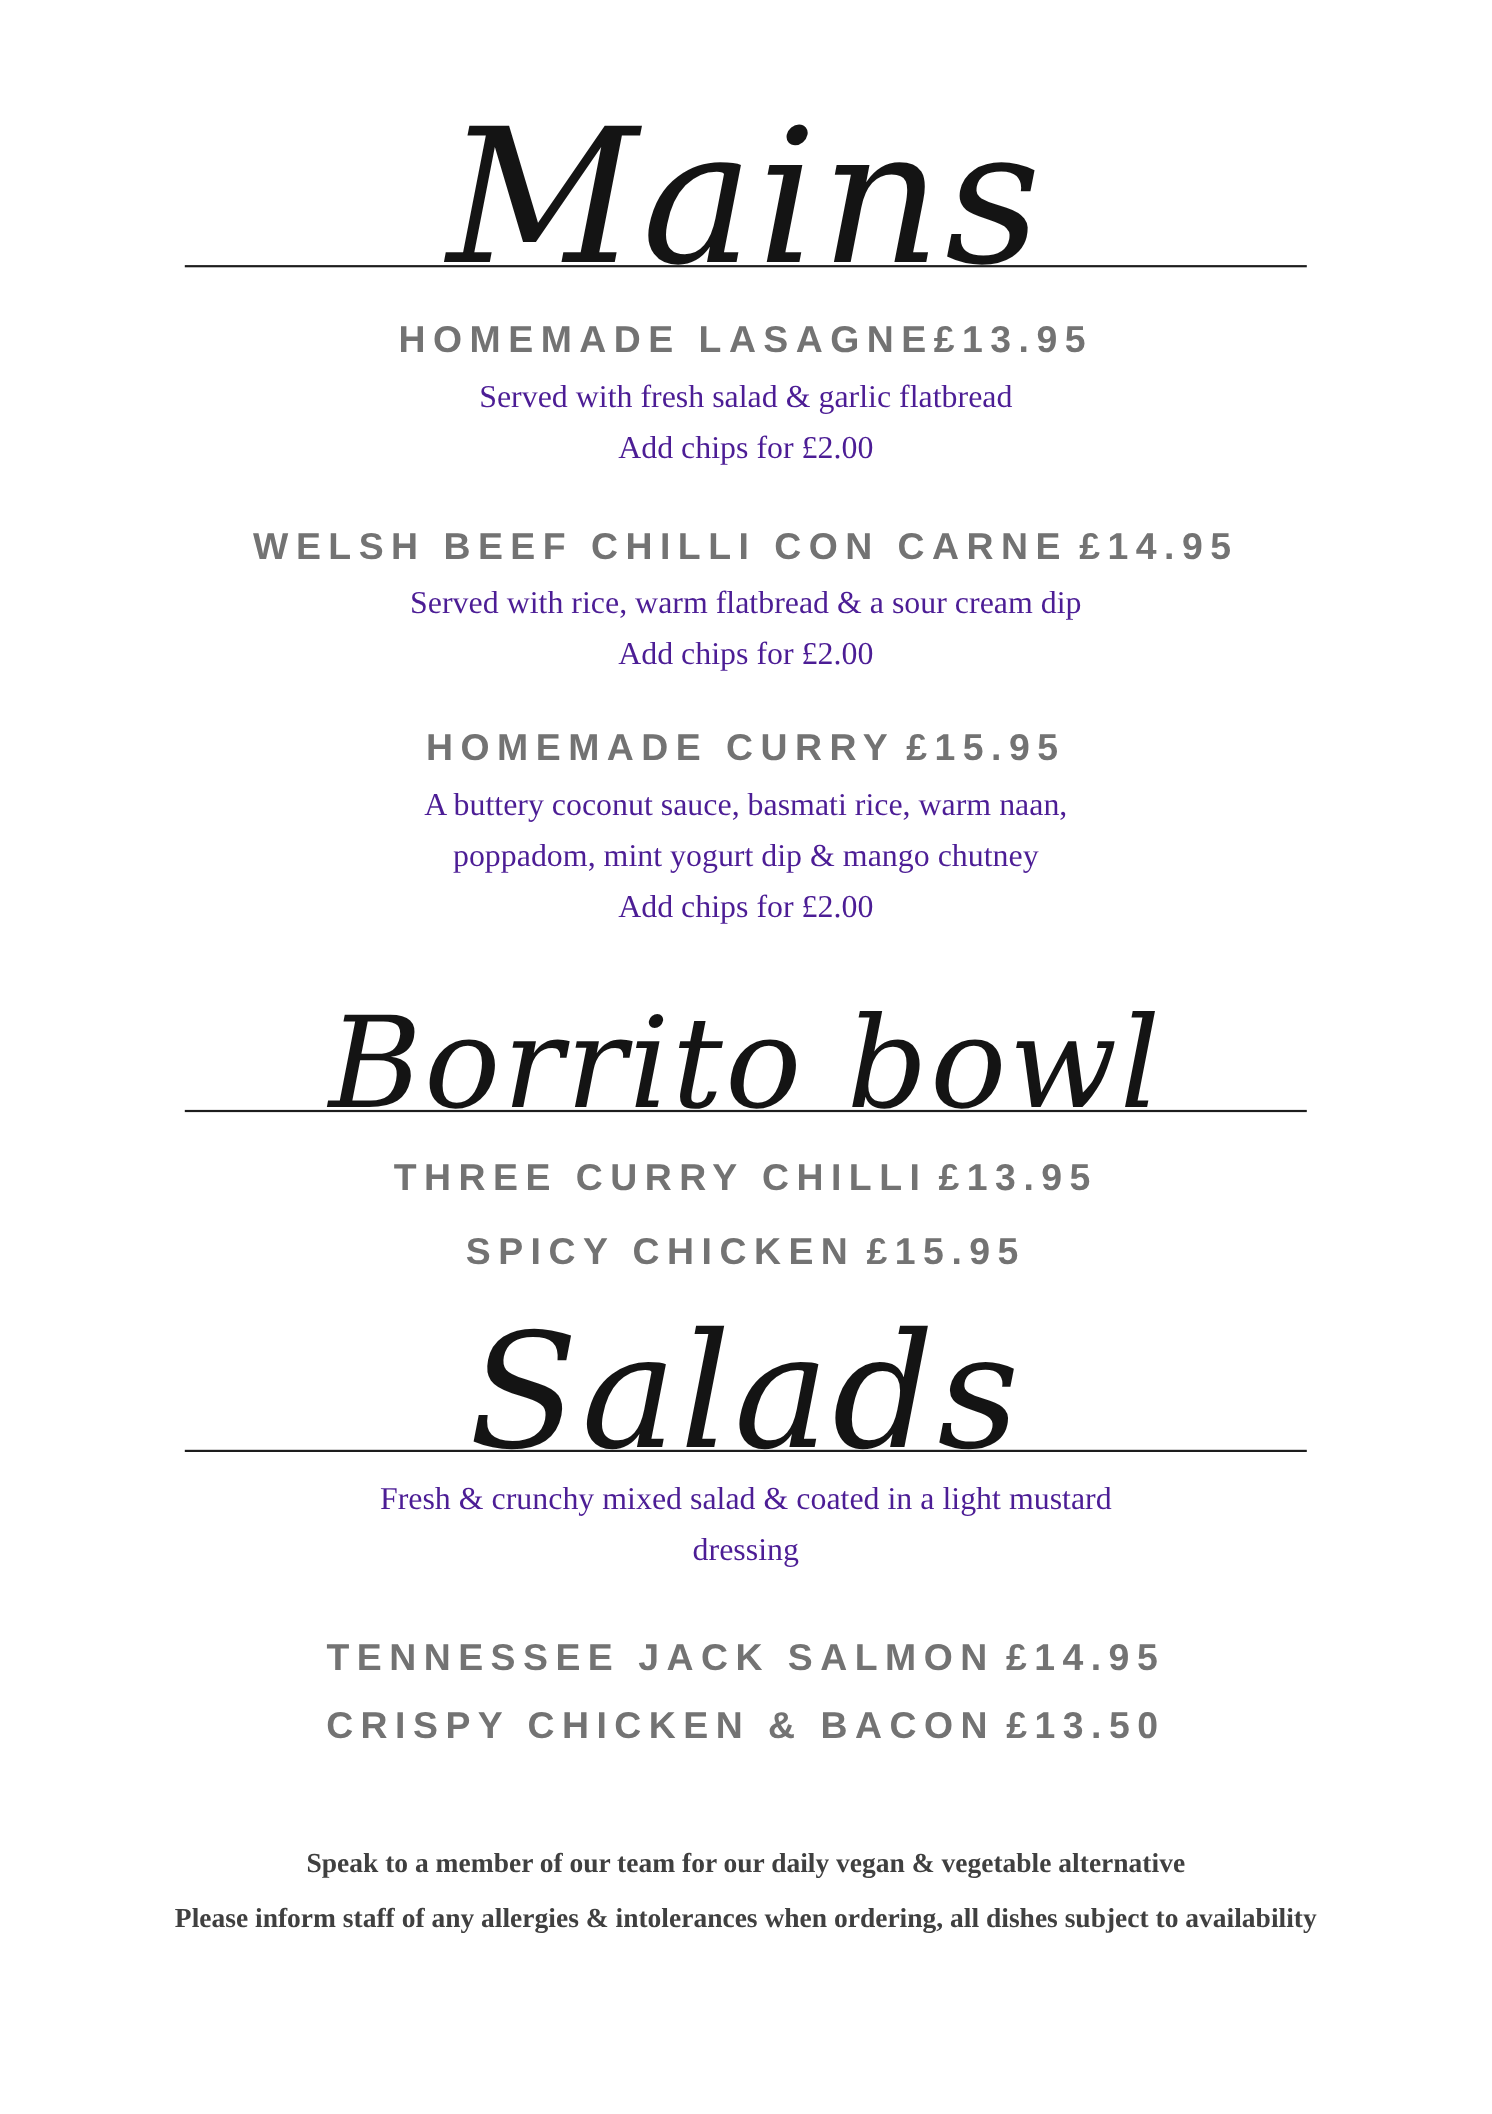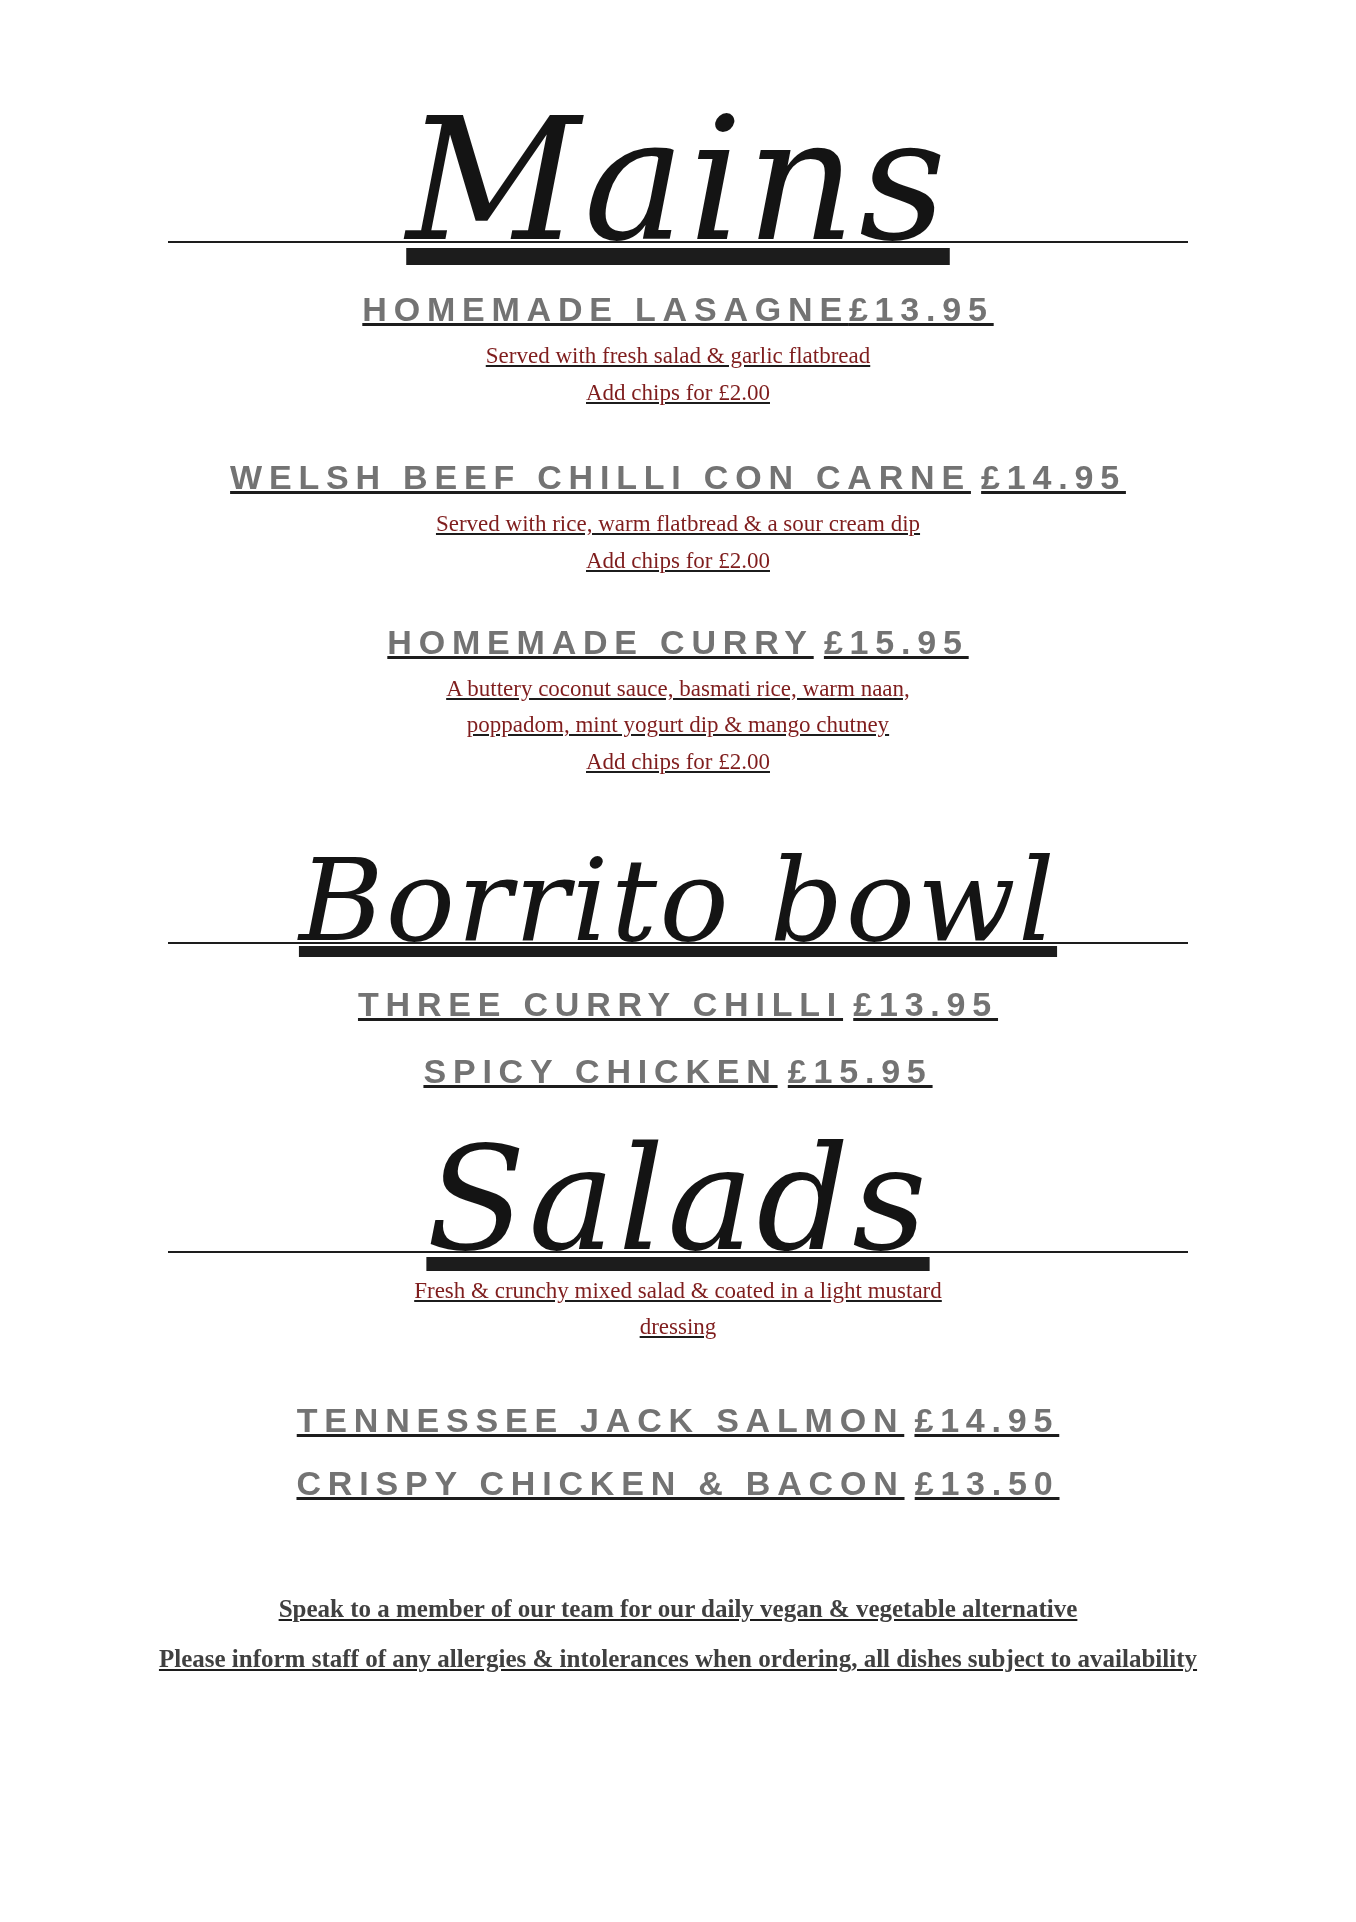--- a/index.html
+++ b/index.html
@@ -5,21 +5,20 @@
   html, body { margin: 0; padding: 0; background: #ffffff; }
   .page {
     position: relative;
     width: 1092px;
     height: 1922px;
     margin: 0 auto;
     background: #ffffff;
     overflow: hidden;
     text-align: center;
     color: #1c1c1c;
-    text-decoration: underline;
   }
   
   .script {
     font-family: "DejaVu Serif", serif;
     font-style: italic;
     font-weight: 400;
     line-height: 1;
     color: #141414;
     letter-spacing: 0.02em;
   }
@@ -45,23 +44,23 @@
     letter-spacing: 0.2em;
     color: #737373;
     margin: 0;
   }
   .item-price { margin-left: 0.3em; }
   .item-price.tight { margin-left: 0; }
   
   .serif-line {
     font-family: "Liberation Serif", serif;
     font-weight: 400;
-    font-size: 23px;
+    font-size: 29px;
     line-height: 1.6;
-    color: #7f1d1d;
+    color: #4c1d95;
     margin: 0;
   }
   .mt-desc { margin-top: 8px; }
   .item-lasagne   { margin-top: 46px; }
   .item-welsh     { margin-top: 46px; }
   .item-curry     { margin-top: 42px; }
   .intro-borrito  { margin-top: 16px; }
   .item-threebean { margin-top: 40px; }
   .item-spicy     { margin-top: 26px; }
   .intro-salads   { margin-top: 20px; }

